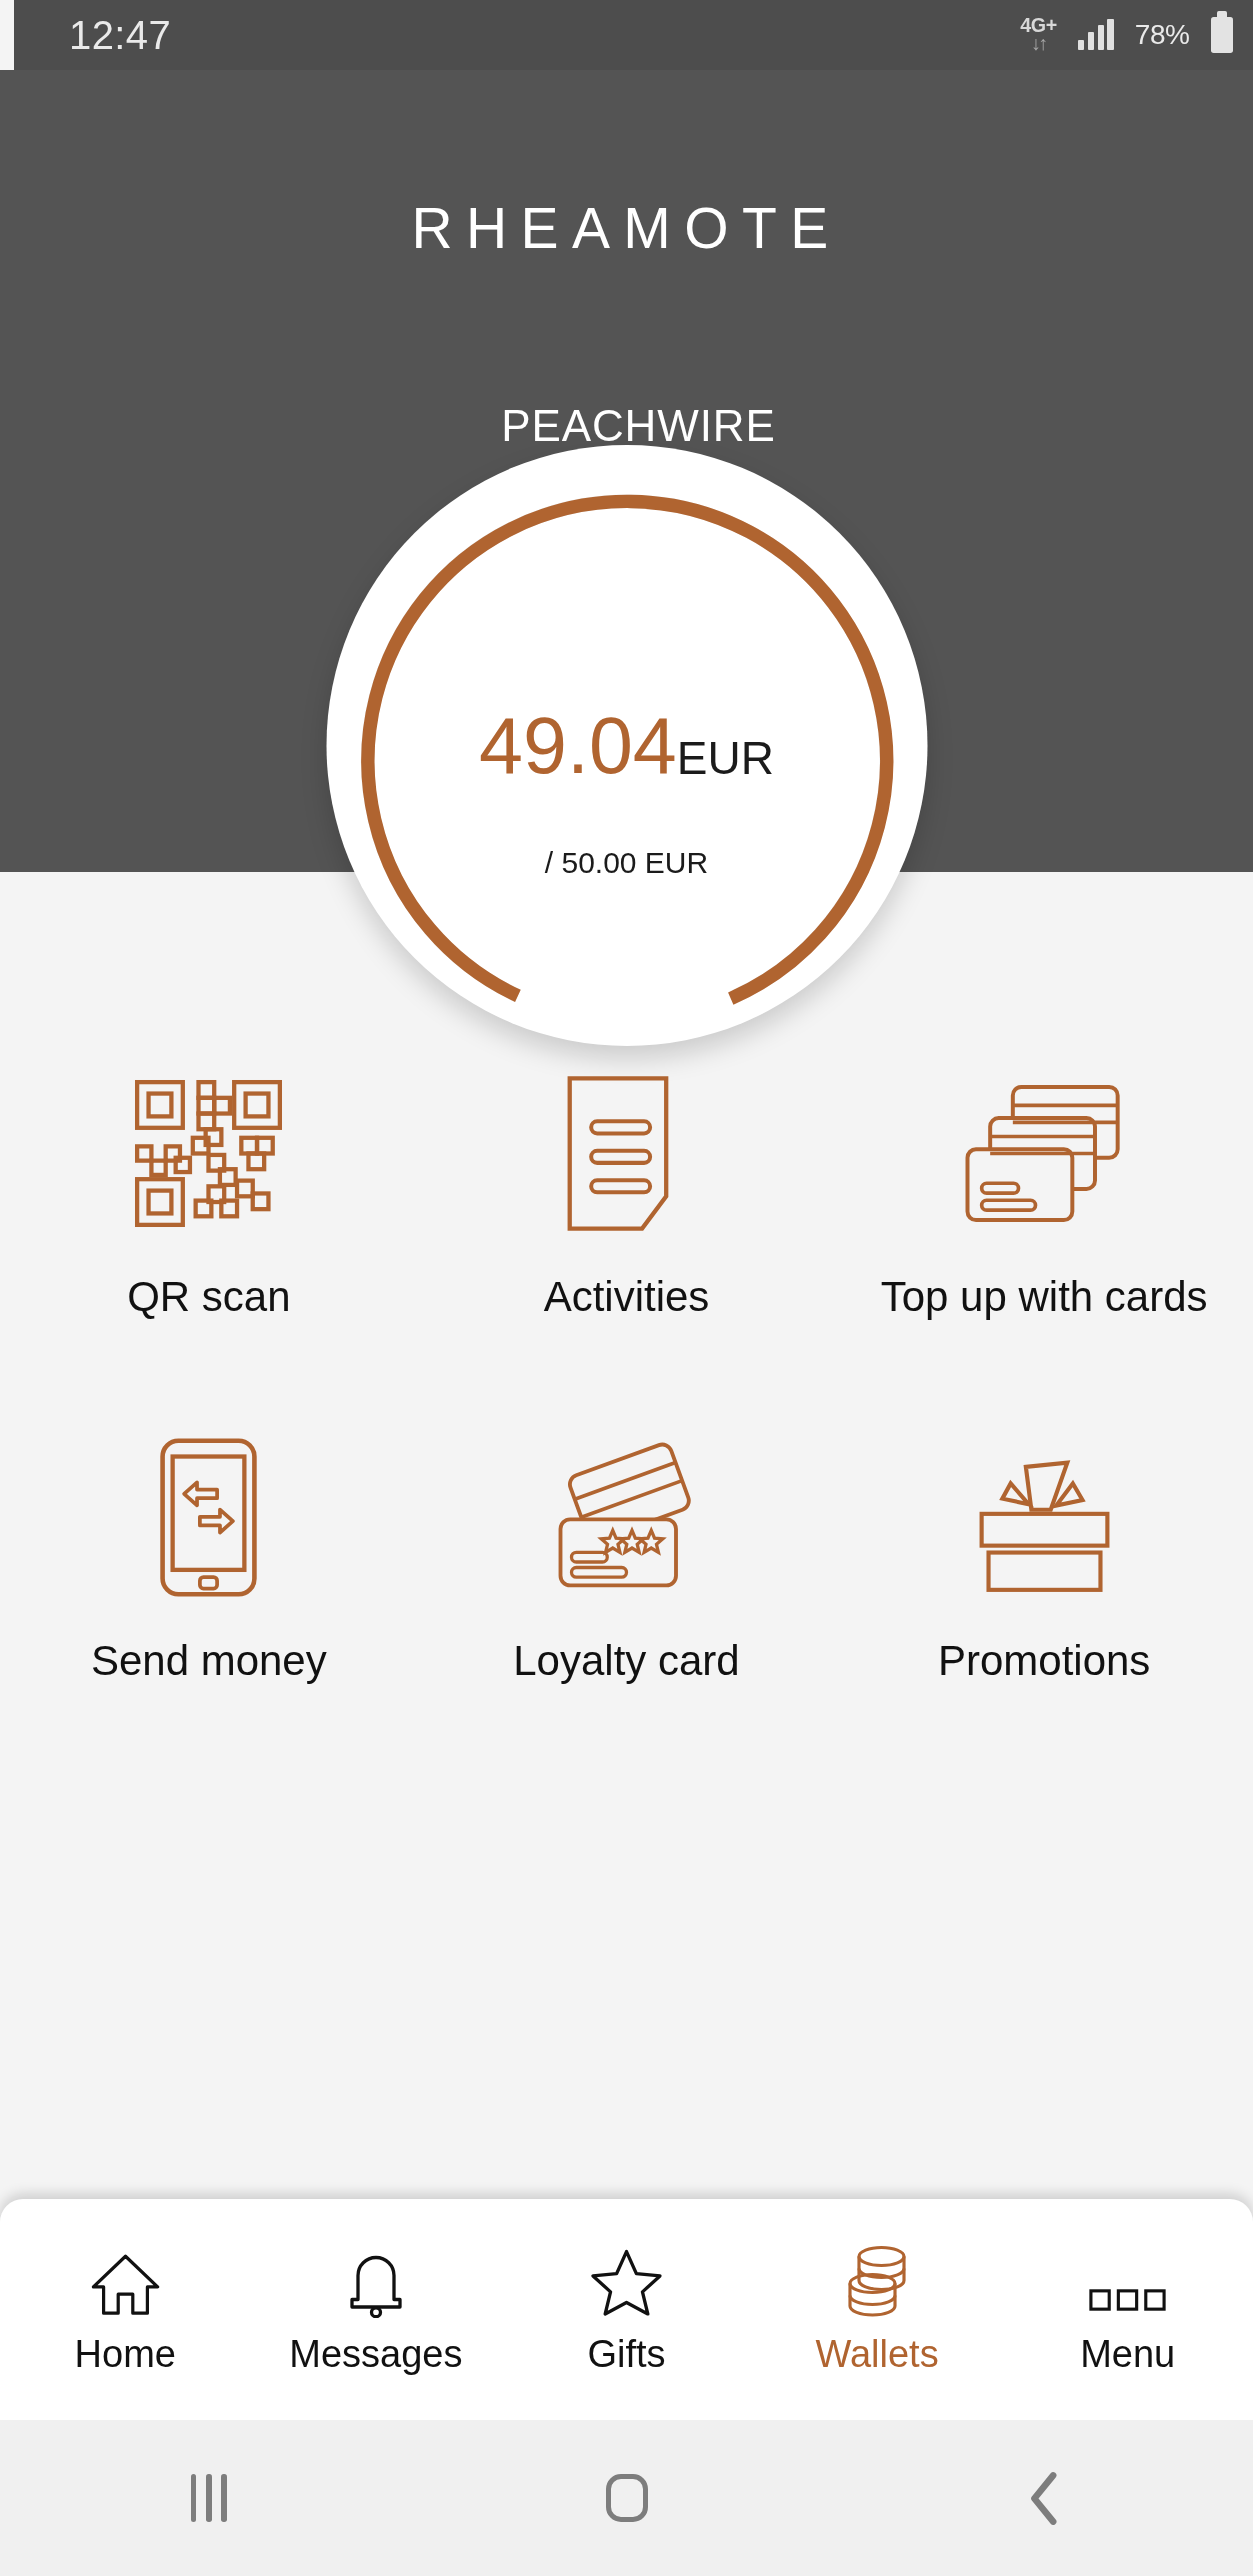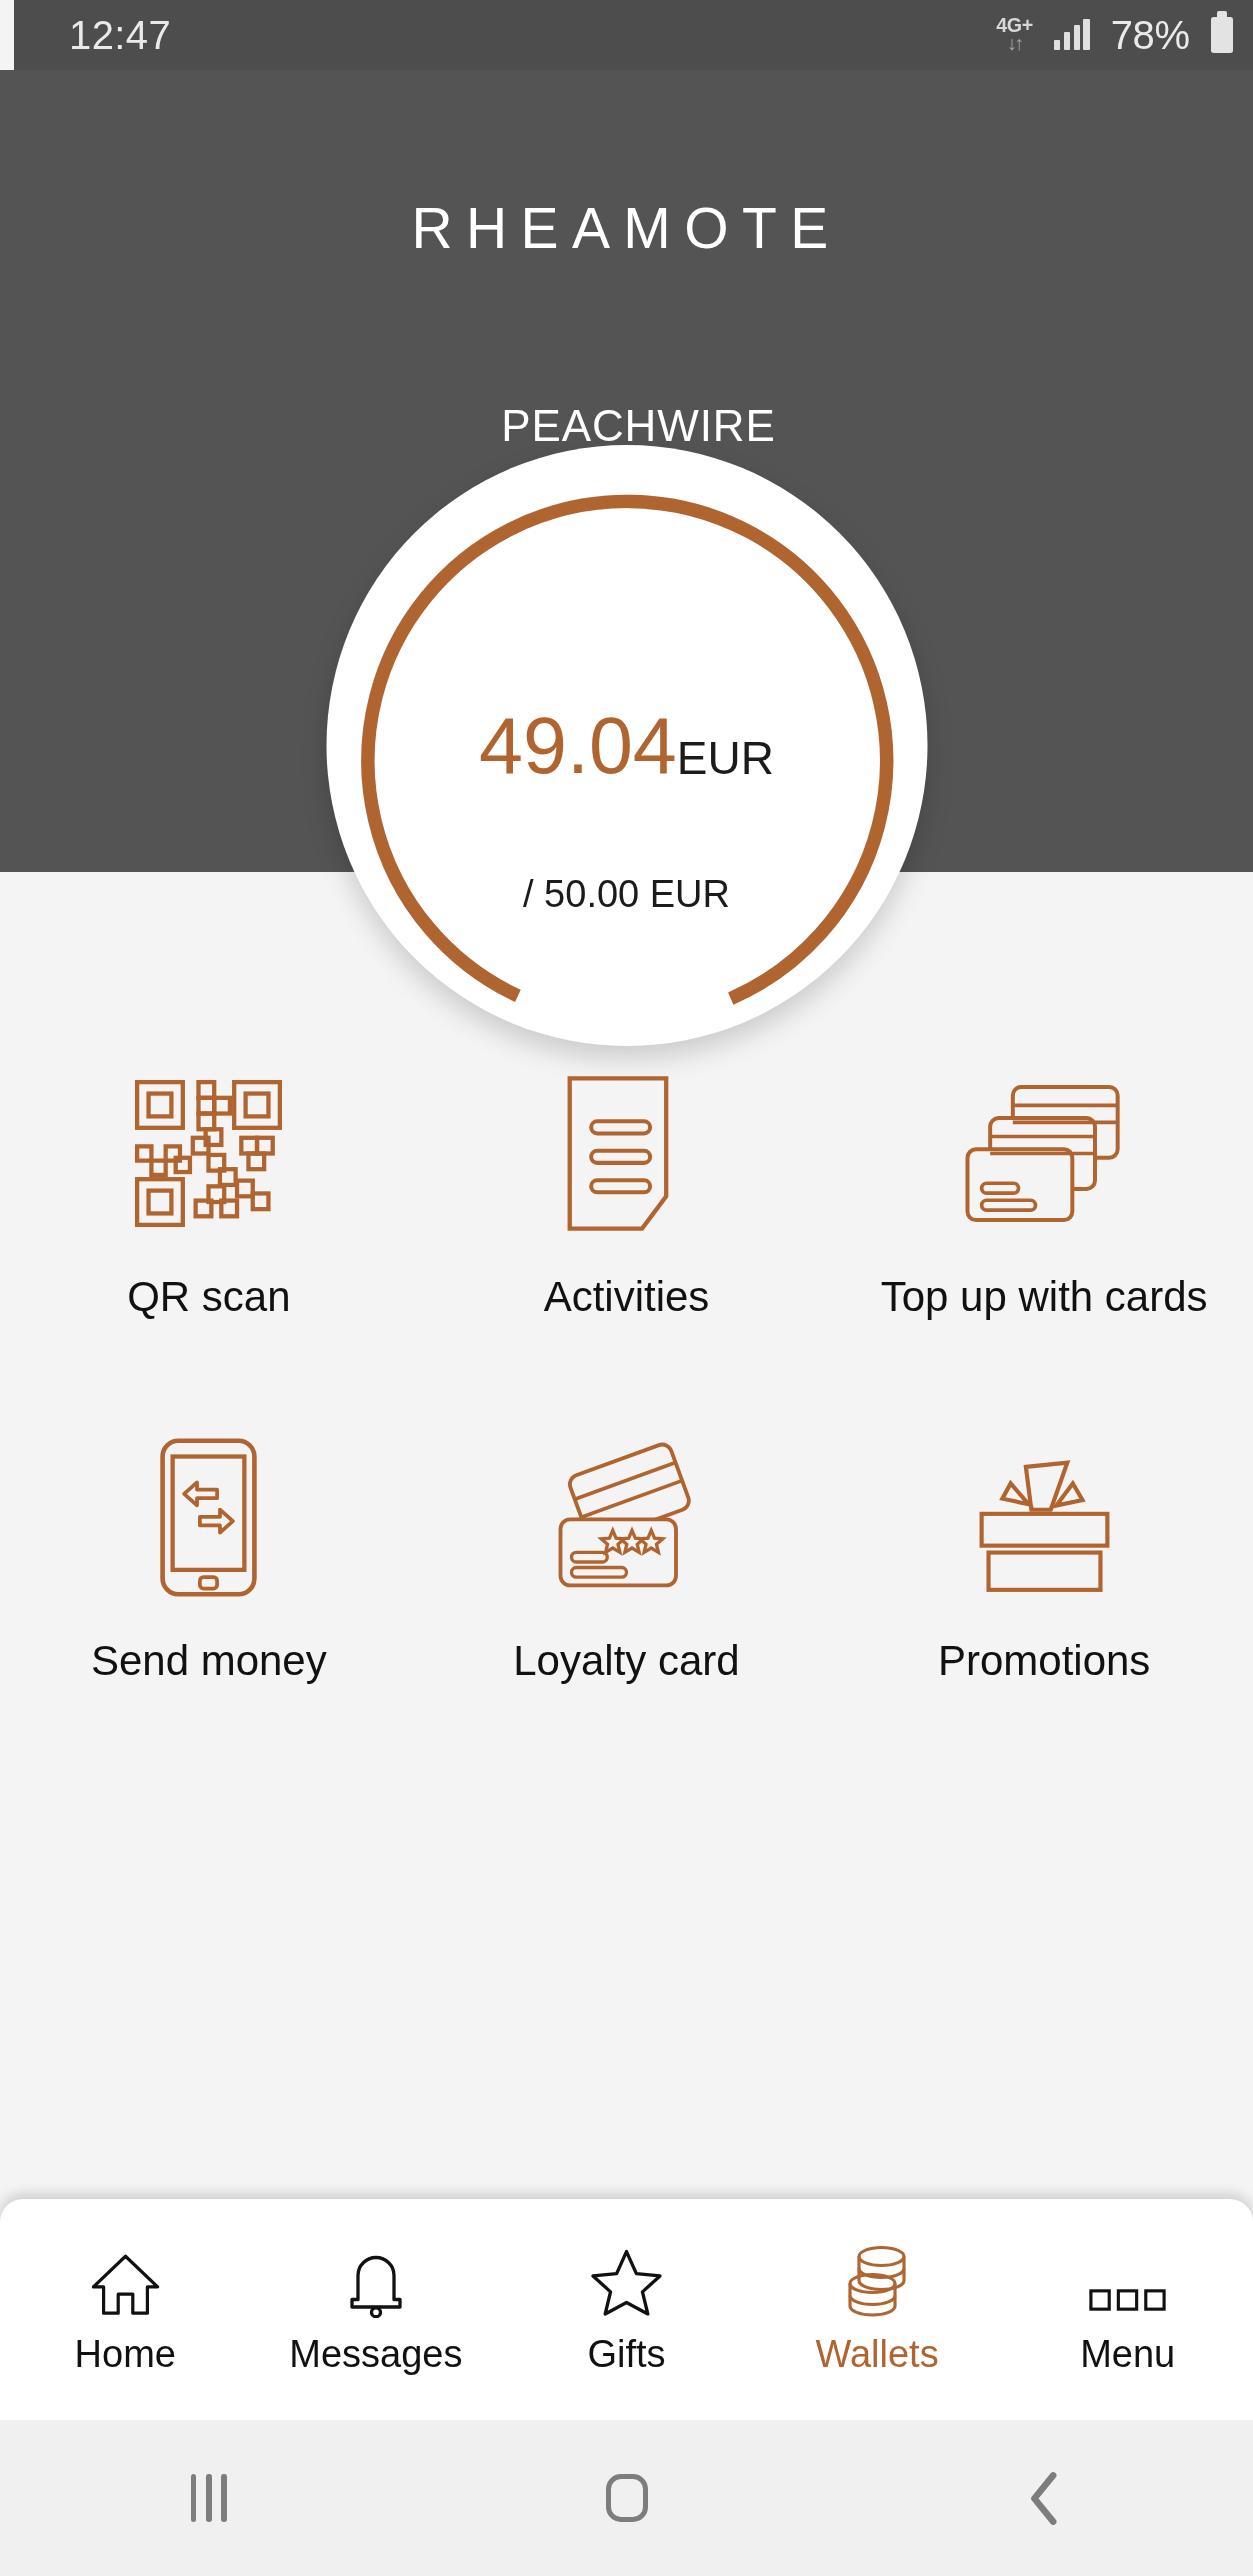--- a/index.html
+++ b/index.html
@@ -22,21 +22,21 @@
   .status-right{ display:flex; align-items:center; gap:21px; }
   .net-block{ display:flex; flex-direction:column; align-items:center; line-height:1; }
   .net-label{ font-size:19.7px; font-weight:bold; color:#d8d8d8; letter-spacing:-0.4px; }
   .net-arrows{ font-size:19.7px; color:#a8a8a8; margin-top:-1.8px; letter-spacing:-2.7px; }
   .sigbars{ display:flex; align-items:flex-end; gap:3.6px; height:30px; }
   .sigbars i{ display:block; width:6.3px; background:#e0e0e0; border-radius:0.9px; }
   .sigbars i:nth-child(1){ height:9.8px; }
   .sigbars i:nth-child(2){ height:18px; }
   .sigbars i:nth-child(3){ height:25px; }
   .sigbars i:nth-child(4){ height:31px; }
-  .batt-pct{ font-size:40px; color:#eaeaea; letter-spacing:-0.4px; }
+  .batt-pct{ font-size:28px; color:#eaeaea; letter-spacing:-0.4px; }
   .batt{ position:relative; width:22.4px; height:36px; border-radius:2.7px; background:#e3e3e3; }
   .batt::before{ content:""; position:absolute; top:-6.3px; left:6.3px; width:9.8px; height:6.3px;
      background:#e3e3e3; border-radius:1.8px 1.8px 0 0; }
 
   
   .header{
     position:absolute; top:70px; left:0; width:1253px; height:802px;
     background:#545454;
   }
   .app-title{
@@ -62,22 +62,22 @@
   }
   .gauge-svg{ position:absolute; inset:0; }
   .gauge-text{
     position:absolute; top:0; left:0; width:100%; height:100%;
     display:flex; flex-direction:row; align-items:center;
     justify-content:center;
   }
   .bal-amount{ font-size:79px; color:#b06430; line-height:1; font-weight:400; }
   .bal-currency{ font-size:46px; color:#1b1b1b; margin-top:25px; font-weight:400; }
   .bal-limit{
-    position:absolute; left:0; width:100%; top:428px; text-align:center;
-    font-size:38px; color:#1b1b1b; font-weight:400;
+    position:absolute; left:0; width:100%; top:401px; text-align:center;
+    font-size:30px; color:#1b1b1b; font-weight:400;
   }
 
   
   .grid{
     position:absolute; top:1064px; left:0; width:1253px;
     display:grid; grid-template-columns:repeat(3,1fr);
     row-gap:107px;
   }
   .tile{ display:flex; flex-direction:column; align-items:center; cursor:pointer; }
   .tile-icon{ height:179px; display:flex; align-items:center; justify-content:center; }

